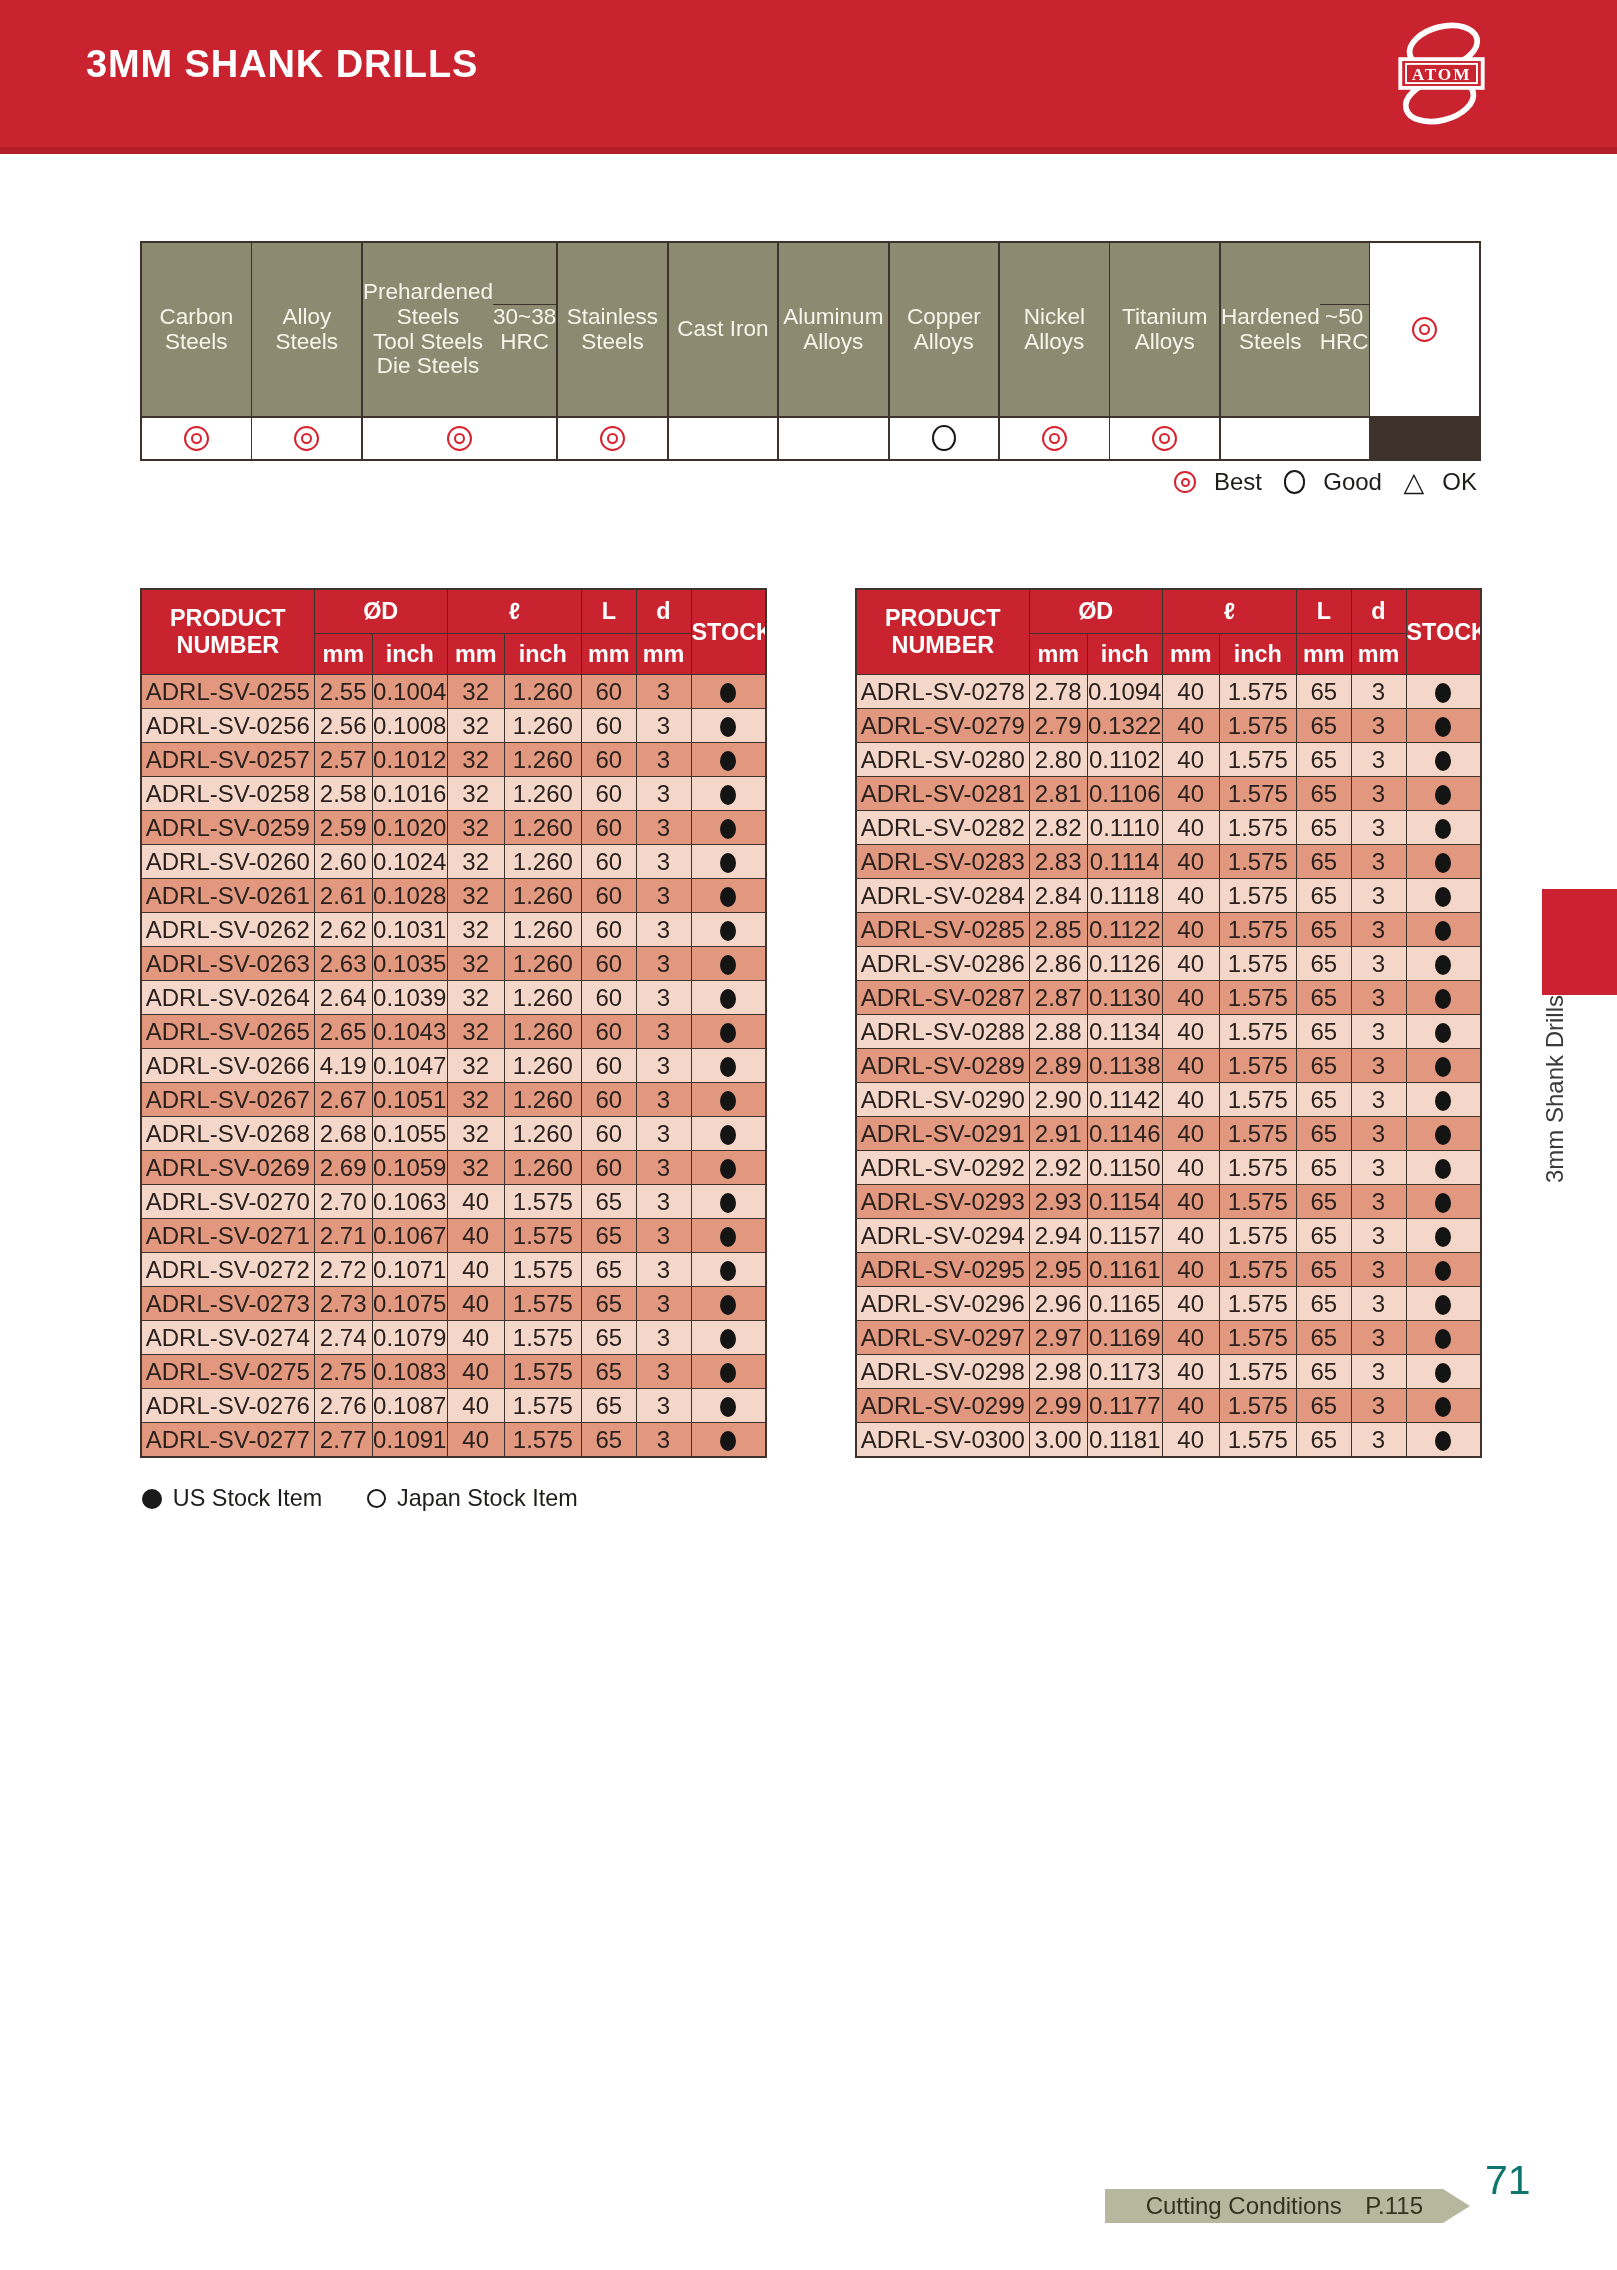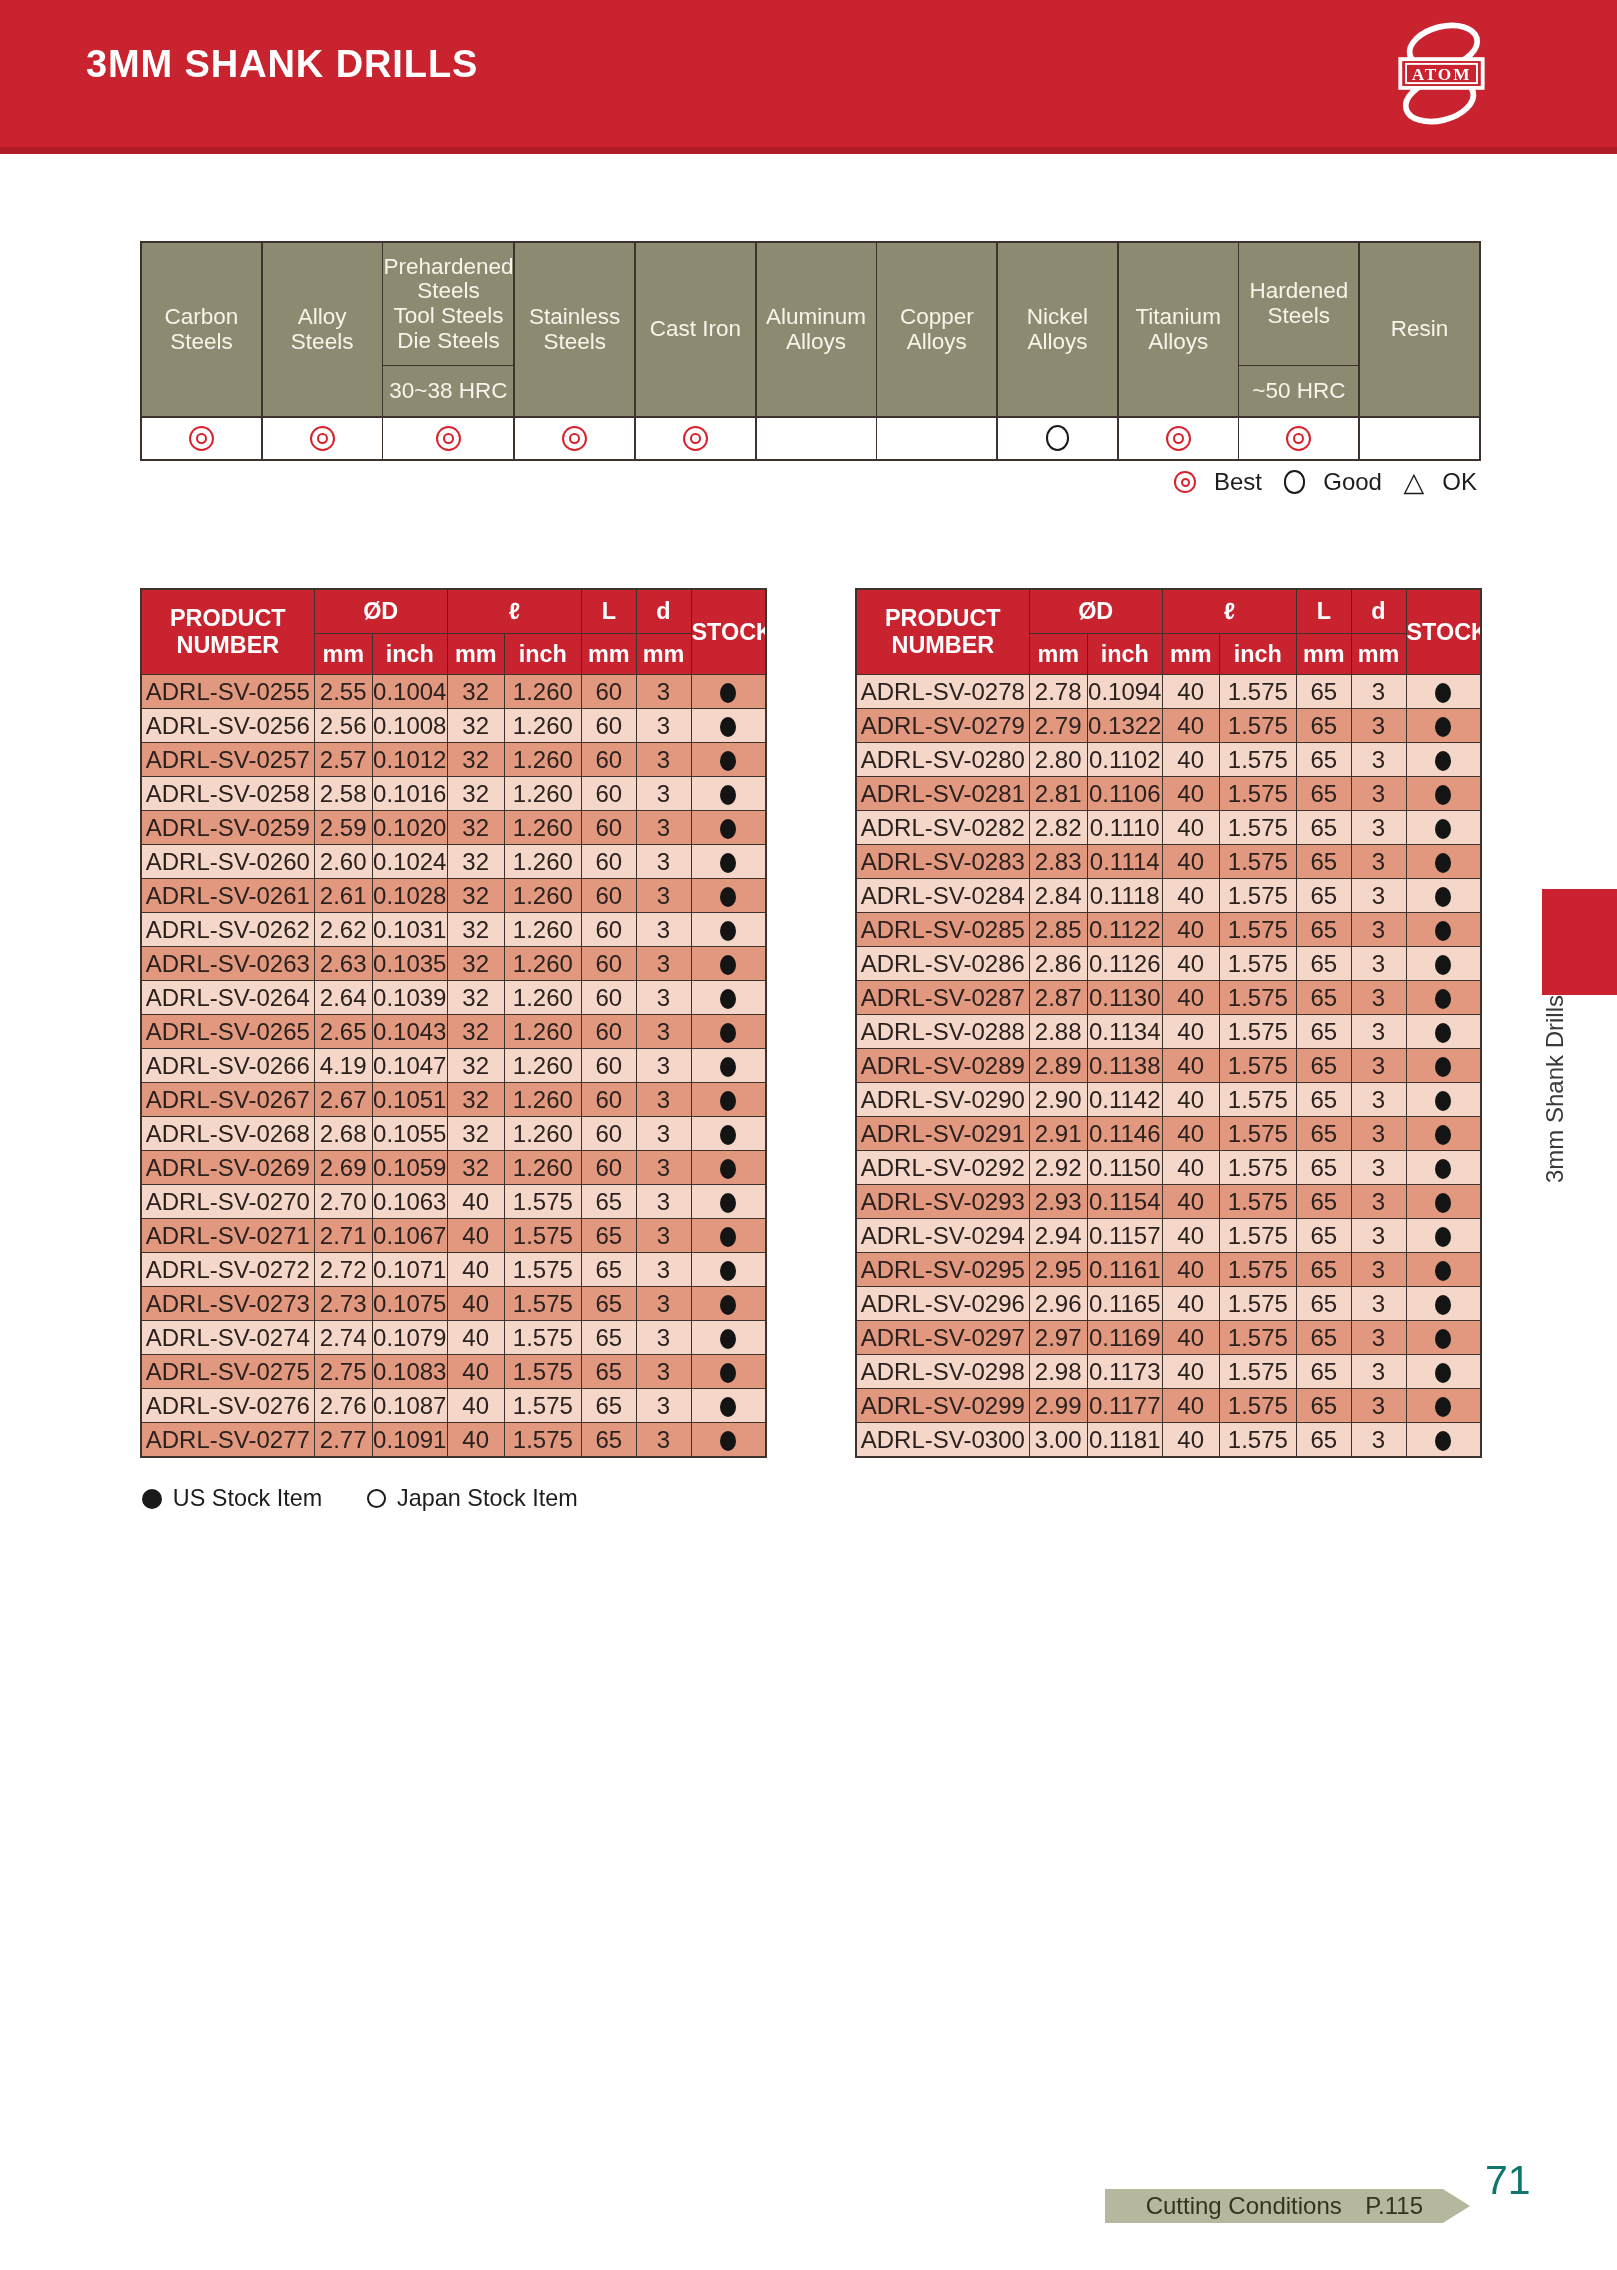--- a/index.html
+++ b/index.html
@@ -10,21 +10,21 @@
   .band{position:absolute;left:0;top:0;width:1617px;height:147px;background:#C8232E;
         border-bottom:7.2px solid #B21E28;}
   .band-title{position:absolute;left:86px;top:43px;font-size:38px;font-weight:700;
         color:#ffffff;letter-spacing:0.9px;}
   .logo{position:absolute;left:1384px;top:16px;width:115px;height:115px;}
 
   
   .mat-grid{position:absolute;left:140px;top:241px;width:1337px;
         display:grid;grid-template-columns:repeat(11,1fr);grid-template-rows:173px 41px;
         gap:1.8px;background:#3D322C;border:2.7px solid #3D322C;}
-  .mat-cell{background:#8C8B72;display:flex;flex-direction:column;align-items:center;
+  .mat-cell{background:#8C8B72;display:flex;flex-direction:row;align-items:center;
         justify-content:center;color:#F7F4EA;font-size:22.5px;line-height:1.1;text-align:center;}
   .mat-cell .mat-main{flex:1;display:flex;flex-direction:column;align-items:center;justify-content:center;width:100%;}
   .mat-cell .mat-sub{height:50px;width:100%;border-top:1.8px solid #3D322C;display:flex;
         align-items:center;justify-content:center;}
   .rate-cell{background:#ffffff;display:flex;align-items:center;justify-content:center;}
 
   
   .sym-best{display:inline-block;width:25px;height:25px;border:2.7px solid #D8232E;border-radius:50%;
         position:relative;box-sizing:border-box;}
   .sym-best::after{content:"";position:absolute;left:50%;top:50%;width:10.8px;height:10.8px;margin:-5.4px 0 0 -5.4px;
@@ -147,25 +147,20 @@
           <div>Titanium</div>
           <div>Alloys</div>
         </div>
       </div>
       <div class="mat-cell">
         <div class="mat-main">
           <div>Hardened</div>
           <div>Steels</div>
         </div>
         <div class="mat-sub">~50 HRC</div>
-      </div>
-      <div class="mat-cell">
-        <div class="mat-main">
-          <div>Resin</div>
-        </div>
       </div>
       <div class="rate-cell">
         <span class="sym-best"></span>
       </div>
       <div class="rate-cell">
         <span class="sym-best"></span>
       </div>
       <div class="rate-cell">
         <span class="sym-best"></span>
       </div>

